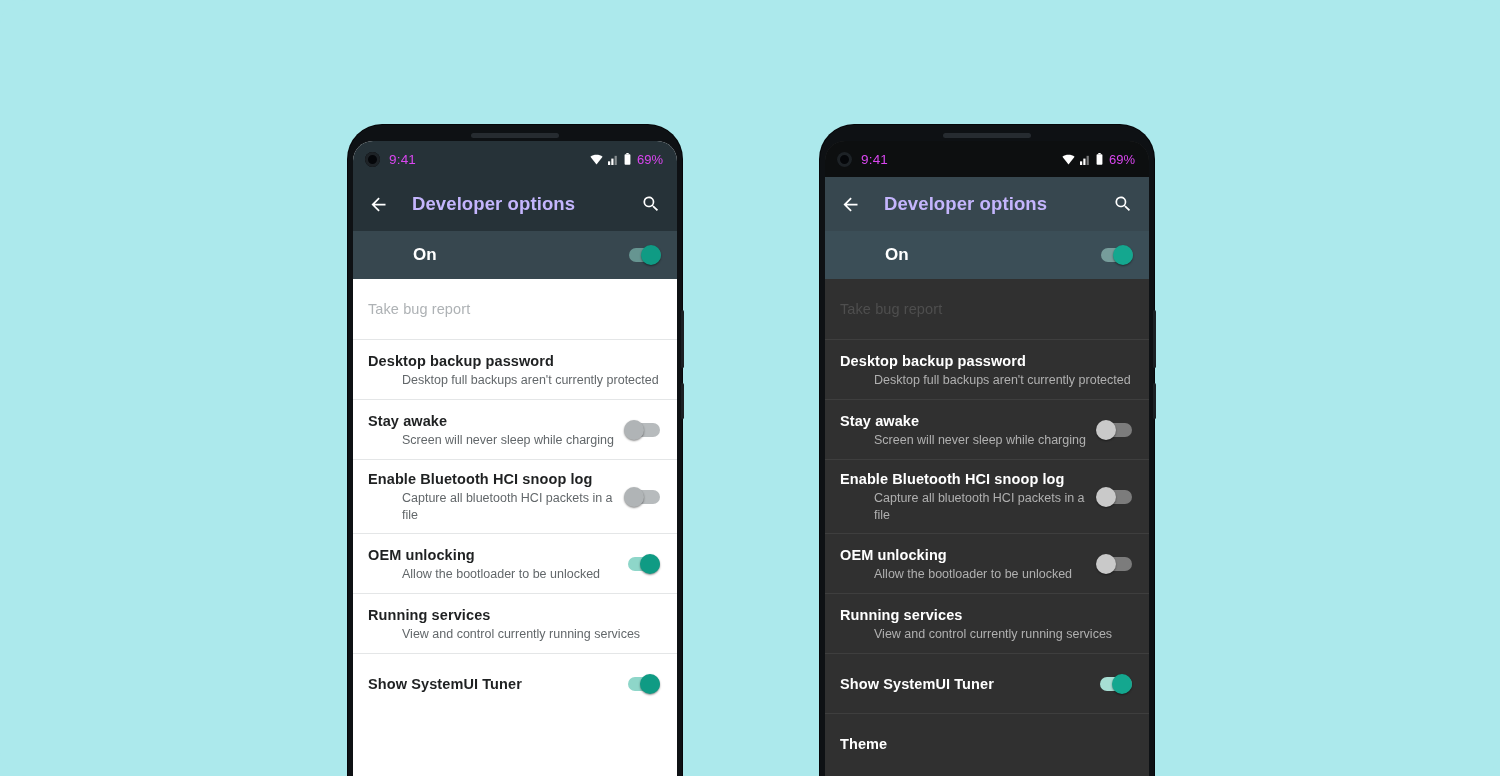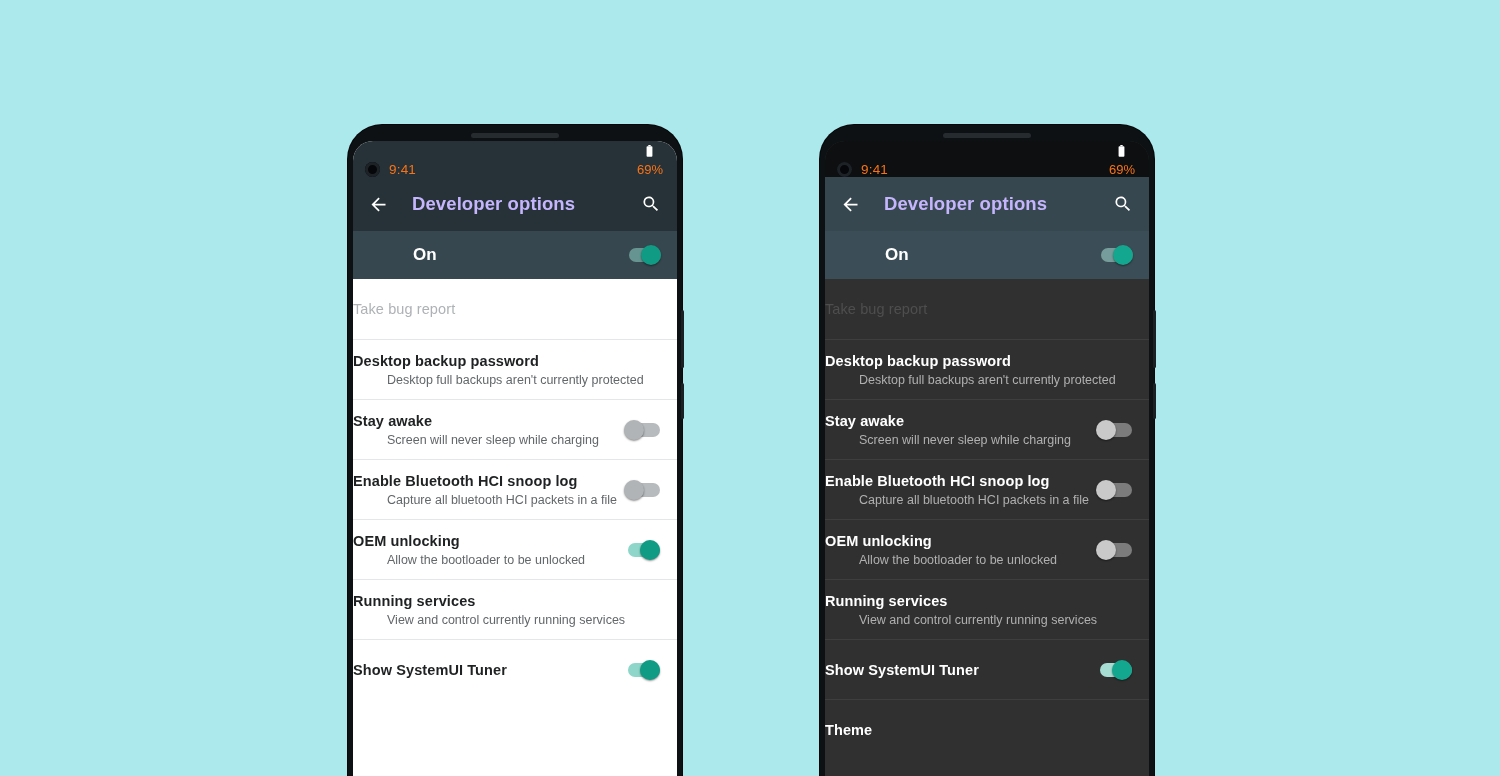--- a/index.html
+++ b/index.html
@@ -45,36 +45,36 @@
     position: absolute;
     right: -2px;
     width: 3px;
     background: #1b2024;
     border-radius: 2px;
   }
 
   
   .statusbar {
     height: 36px;
-    display: flex; align-items: flex-end;
+    display: flex; align-items: center;
     padding: 0 14px 0 12px;
     font-size: 13px;
-    color: #f97316;
+    color: #d946ef;
     position: relative;
   }
   .punchhole {
     width: 15px; height: 15px; border-radius: 50%;
     background: #05070a;
     box-shadow: inset 0 0 0 3px #1d2226;
     flex: 0 0 auto;
   }
   .clock { margin-left: 9px; font-size: 13.5px; letter-spacing: .2px; }
   .status-right {
     margin-left: auto;
-    display: flex; align-items: center; gap: 5px; flex-direction: column;
+    display: flex; align-items: center; gap: 5px;
   }
   .ico-wifi { width: 13px; height: 11px; display:block; }
   .ico-signal { width: 11px; height: 11px; display:block; }
   .ico-batt { width: 7px; height: 12px; display:block; }
   .batt-pct { font-size: 13px; margin-left: 1px; }
 
   
   .appbar {
     height: 54px;
     display: flex; align-items: center;
@@ -126,21 +126,21 @@
   .switch.off .thumb { left: 0px; }
 
   
   .switch.master .track { background: #8fd9cf; opacity: .55; }
   .switch.master .thumb { background: #12a08c; }
 
   
   .list { height: calc(100% - 138px); overflow: hidden; }
   .row {
     display: flex; align-items: center;
-    padding: 0 17px 0 0;
+    padding: 0 17px 0 15px;
     min-height: 60px;
     position: relative;
   }
   .row .texts { flex: 1; min-width: 0; padding: 9px 0; }
   .row .t-title {
     font-size: 14.5px;
     font-weight: bold;
     line-height: 20px;
     letter-spacing: .1px;
   }

